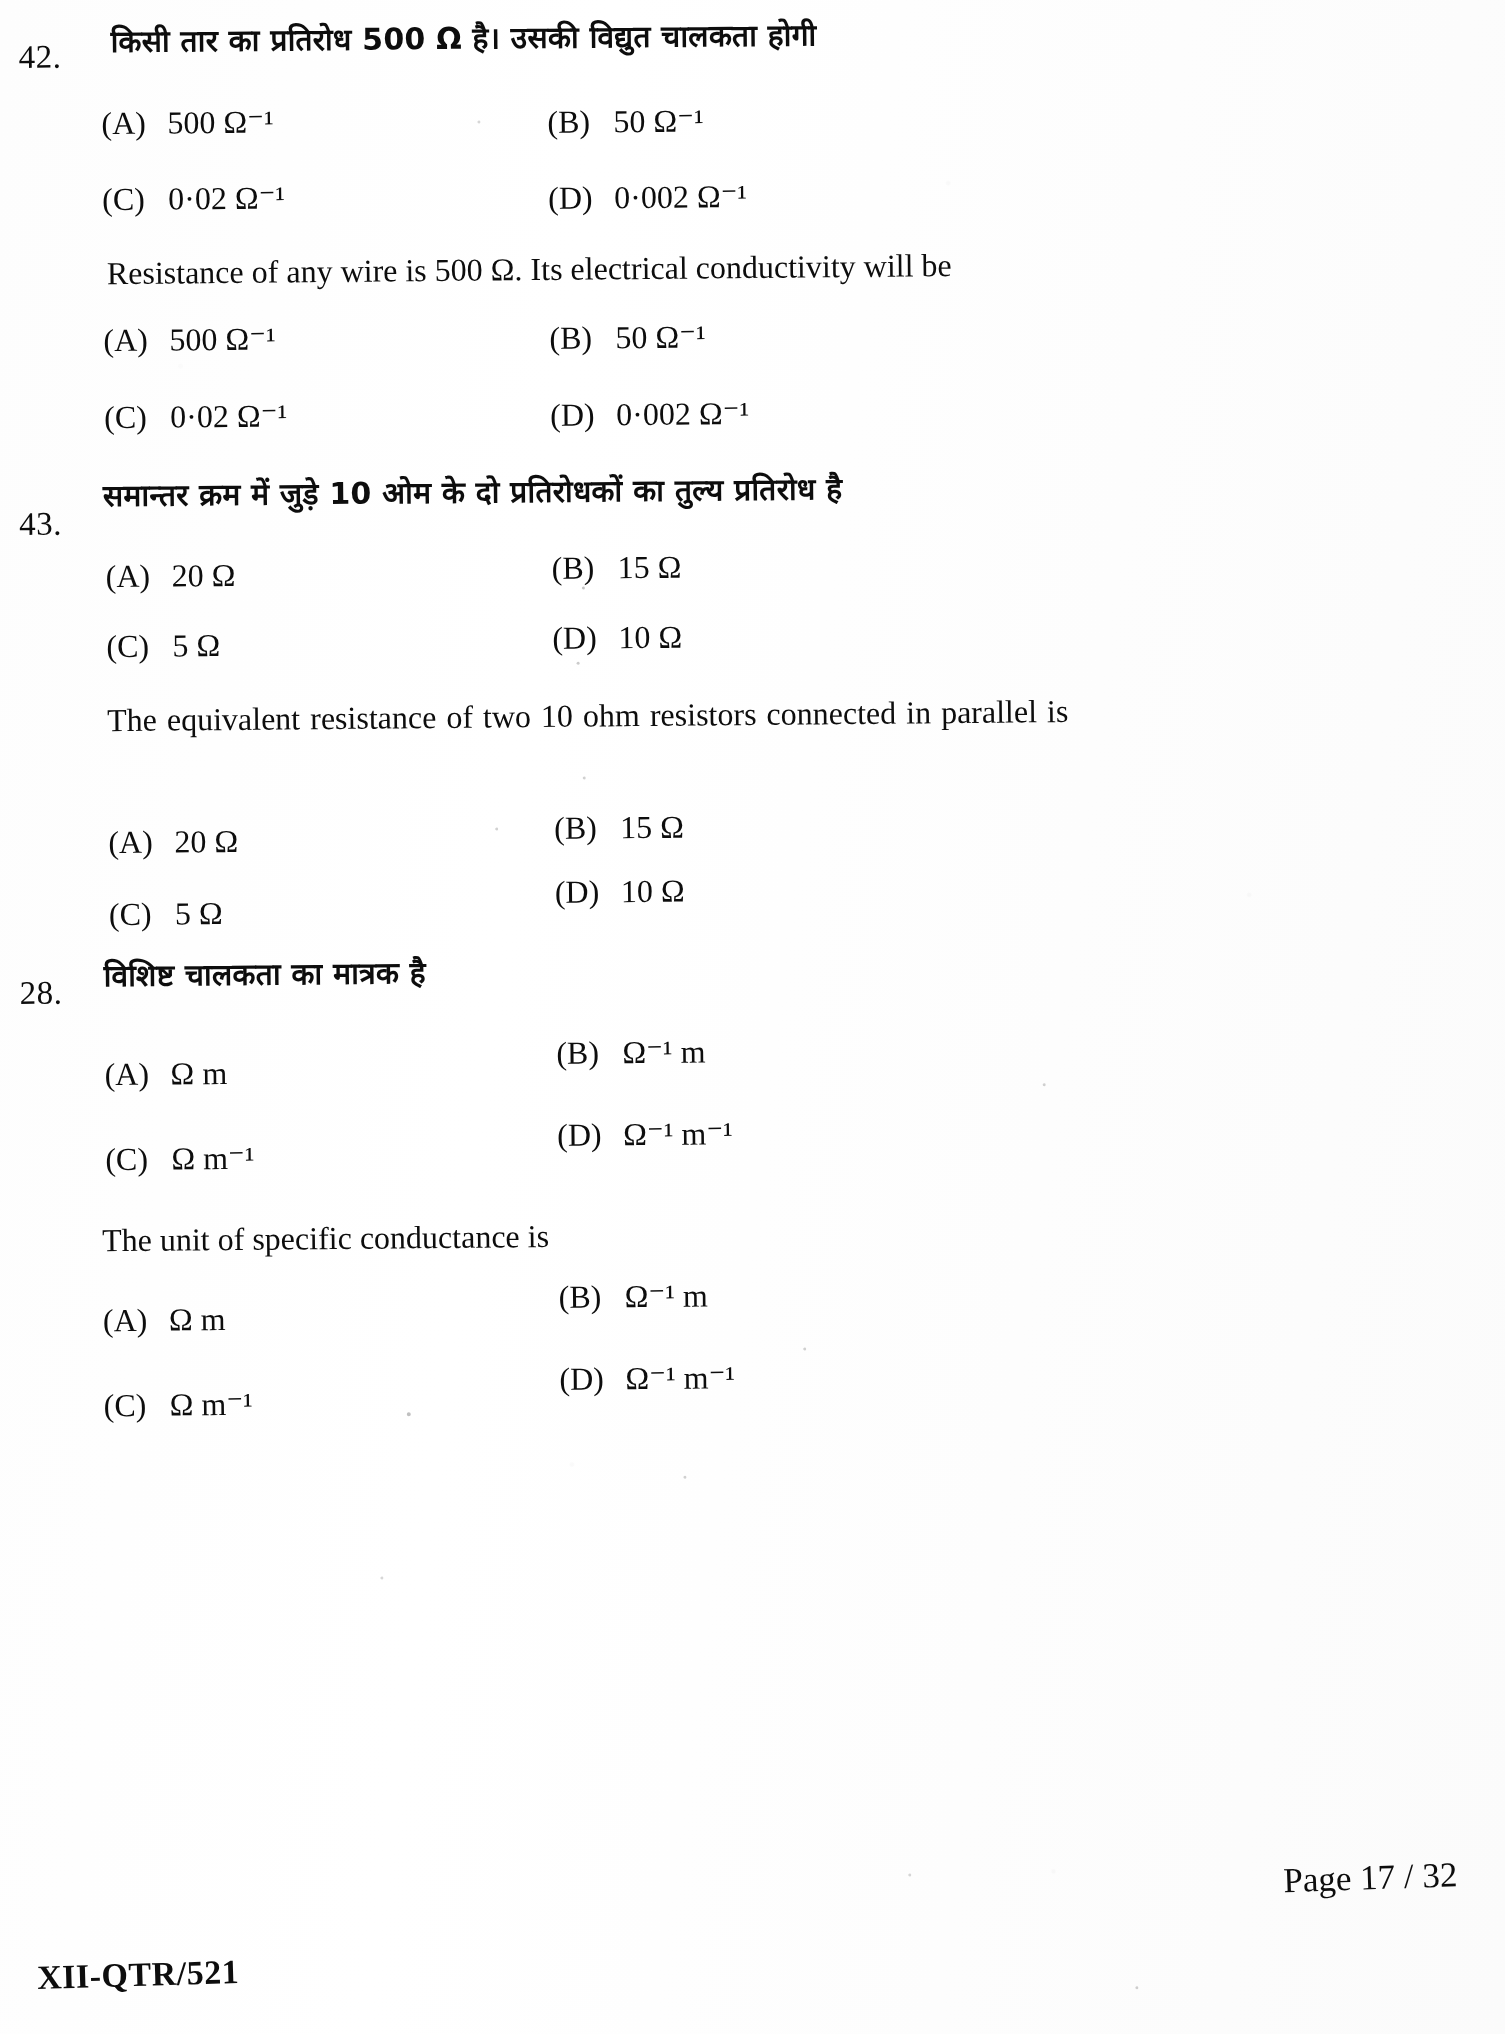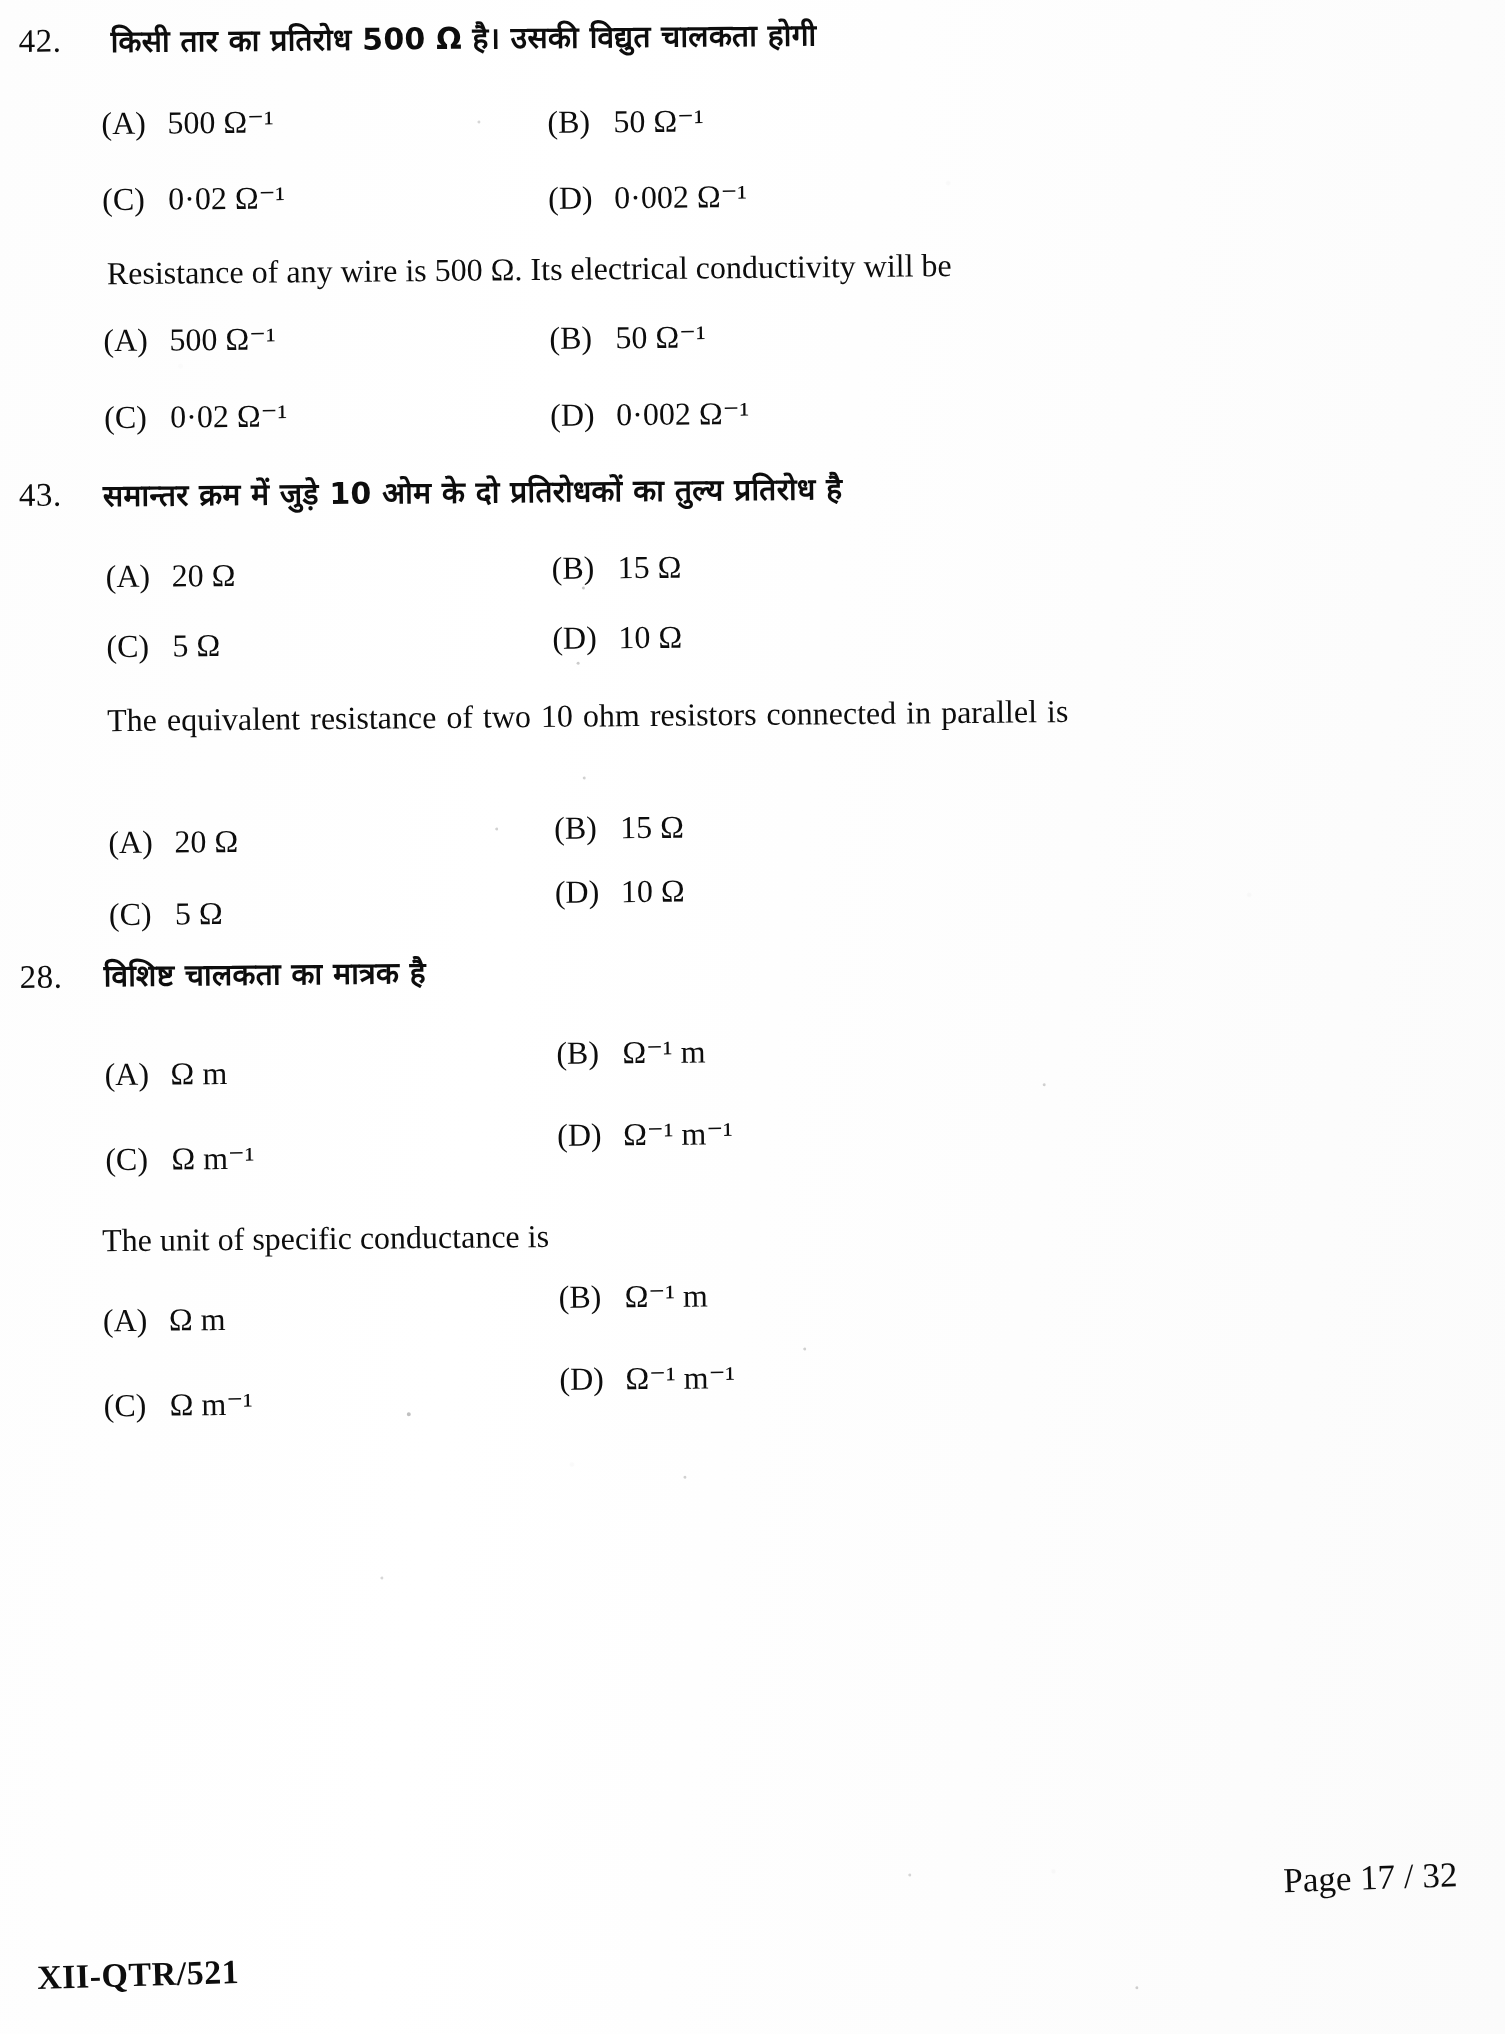--- a/index.html
+++ b/index.html
@@ -28,20 +28,21 @@
     position: absolute;
     inset: 0;
     transform: rotate(-0.55deg);
     transform-origin: 50% 50%;
   }
 
   .qnum {
     position: absolute;
     font-size: 33px;
     letter-spacing: 0.5px;
+    margin-top: 16px;
   }
 
   .qtext-hi {
     position: absolute;
     font-family: "DejaVu Sans", sans-serif;
     font-size: 30px;
     font-weight: 600;
     letter-spacing: 0.2px;
     white-space: nowrap;
   }
@@ -132,21 +133,21 @@
   </div>
   <div class="opt" style="left:110px; top:392px;">
     <span class="tag">(C)</span>
     <span class="val">0·02 Ω⁻¹</span>
   </div>
   <div class="opt" style="left:556px; top:394px;">
     <span class="tag">(D)</span>
     <span class="val">0·002 Ω⁻¹</span>
   </div>
 
-  <div class="qnum" style="left:24px; top:470px;">43.</div>
+  <div class="qnum" style="left:24px; top:483px;">43.</div>
   <div class="qtext-hi" style="left:108px; top:468px;">समान्तर क्रम में जुड़े 10 ओम के दो प्रतिरोधकों का तुल्य प्रतिरोध है</div>
 
   <div class="opt" style="left:110px; top:552px;">
     <span class="tag">(A)</span>
     <span class="val">20 Ω</span>
   </div>
   <div class="opt" style="left:556px; top:548px;">
     <span class="tag">(B)</span>
     <span class="val">15 Ω</span>
   </div>

